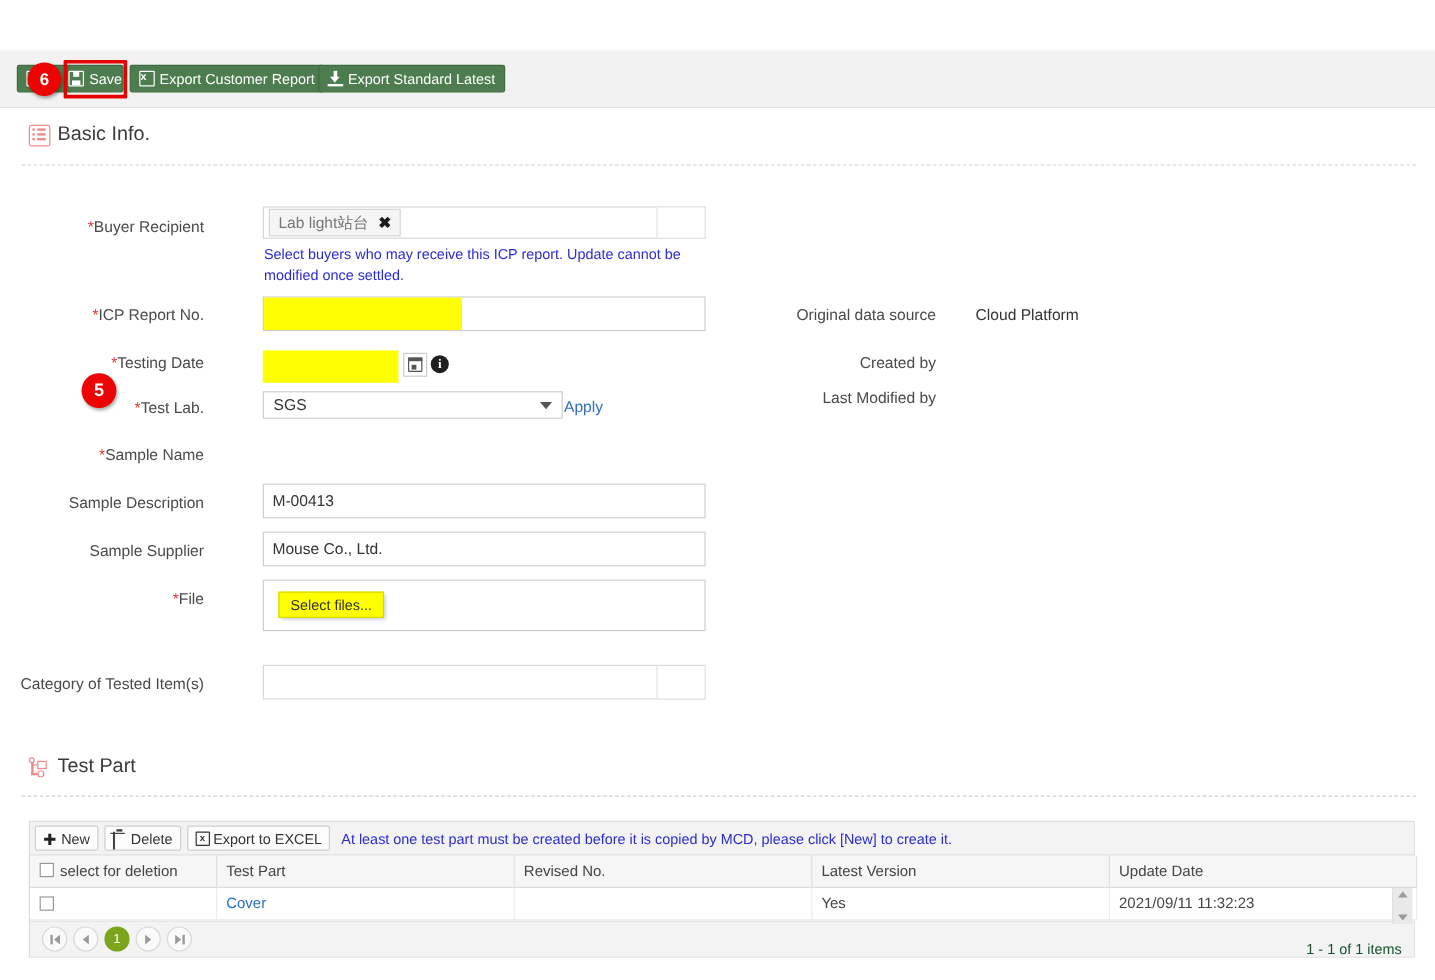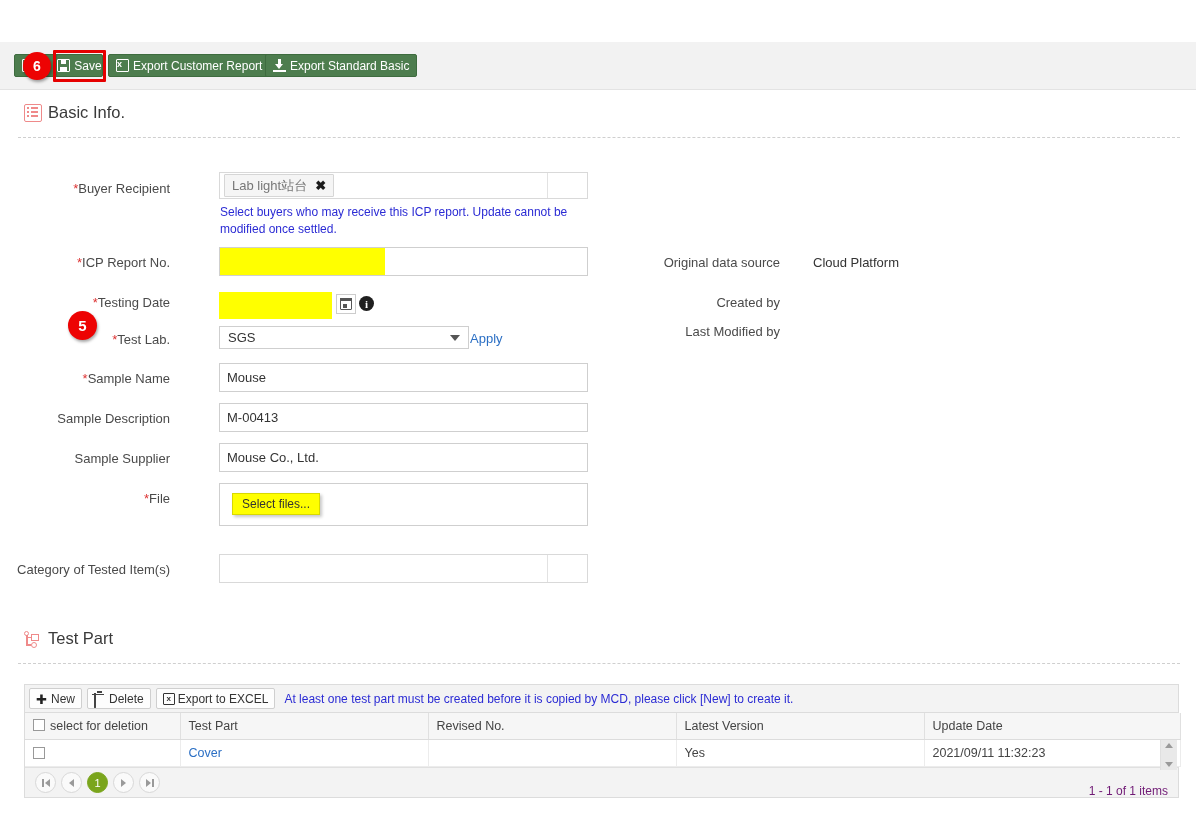--- a/index.html
+++ b/index.html
@@ -235,21 +235,21 @@
     width: 21px; height: 21px; border-radius: 50%;
     border: 1px solid #d8d8d8; background: #fafafa;
     display:flex; align-items:center; justify-content:center;
     margin-right: 5px; cursor: pointer;
   }
   .pbtn.active { background: #7aa51c; border-color: #7aa51c; color:#fff; font-size: 11px; }
   .tri { width:0; height:0; }
   .tri.l { border-top:4px solid transparent; border-bottom:4px solid transparent; border-right:5px solid #9a9a9a; }
   .tri.r { border-top:4px solid transparent; border-bottom:4px solid transparent; border-left:5px solid #9a9a9a; }
   .bar { width:2px; height:8px; background:#9a9a9a; }
-  .pinfo { margin-left: auto; font-size: 12px; color: #701a75; margin-top: 16px; }
+  .pinfo { margin-left: auto; font-size: 12px; color: #14532d; margin-top: 16px; }
 </style>
 </head>
 <body>
 
 <div id="root">
 
 
   <div class="toolbar"></div>
 
   <div class="tbtn" style="left:14px; width:46px;">
@@ -264,21 +264,21 @@
 
   <div class="tbtn" style="left:108px;">
     <span class="ico ico-excel">x</span>
     <span>Export Customer Report</span>
   </div>
 
   <div class="tbtn" style="left:265px;">
     <span class="ico ico-down">
         <i class="ico-downbar"></i>
       </span>
-    <span>Export Standard Basic</span>
+    <span>Export Standard Latest</span>
   </div>
 
   <div class="hl-save"></div>
   <div class="badge" id="badge6">6</div>
   <div class="badge" id="badge5">5</div>
 
   <div class="section" style="top:103px;">
     <span class="sec-ico ico-list">
       <i></i>
         <i></i>
@@ -328,23 +328,20 @@
     <span class="req">*</span><span>Test Lab.</span>
   </div>
   <div class="selwrap" style="left:219px; top:326px; width:250px; height:23px;">
     <span>SGS</span>
     <span class="caret"></span>
   </div>
   <div class="linklike" style="left:470px; top:331px;">Apply</div>
 
   <div class="flabel" style="top:371px;">
     <span class="req">*</span><span>Sample Name</span>
-  </div>
-  <div class="fld" style="left:219px; top:363px; width:369px; height:29px;">
-    <span>Mouse</span>
   </div>
 
   <div class="flabel" style="top:411px;">
     <span>Sample Description</span>
   </div>
   <div class="fld" style="left:219px; top:403px; width:369px; height:29px;">
     <span>M-00413</span>
   </div>
 
   <div class="flabel" style="top:451px;">

